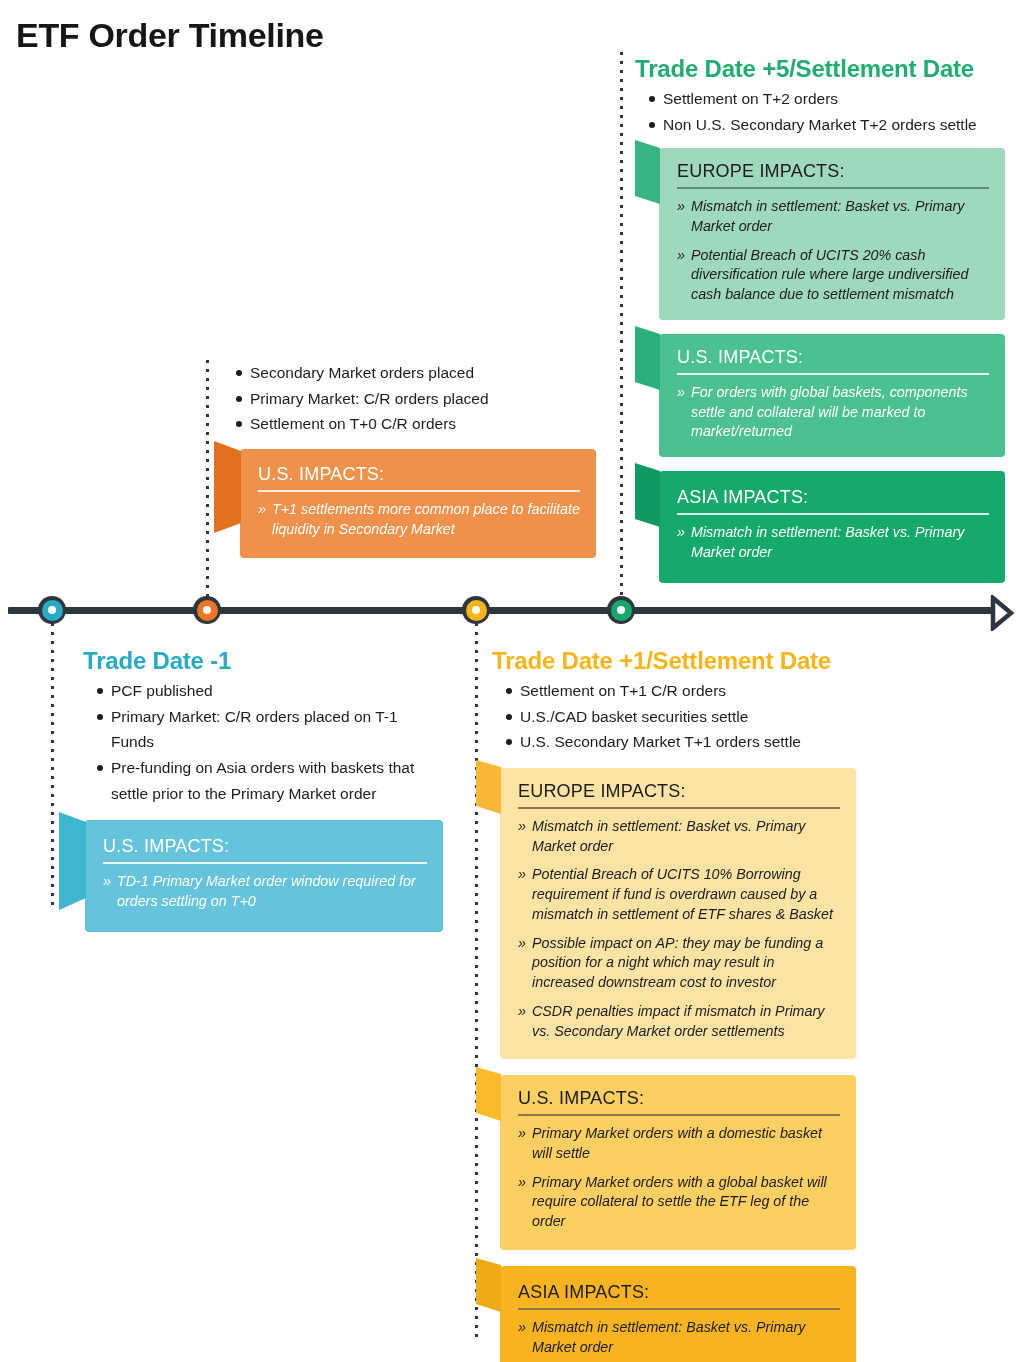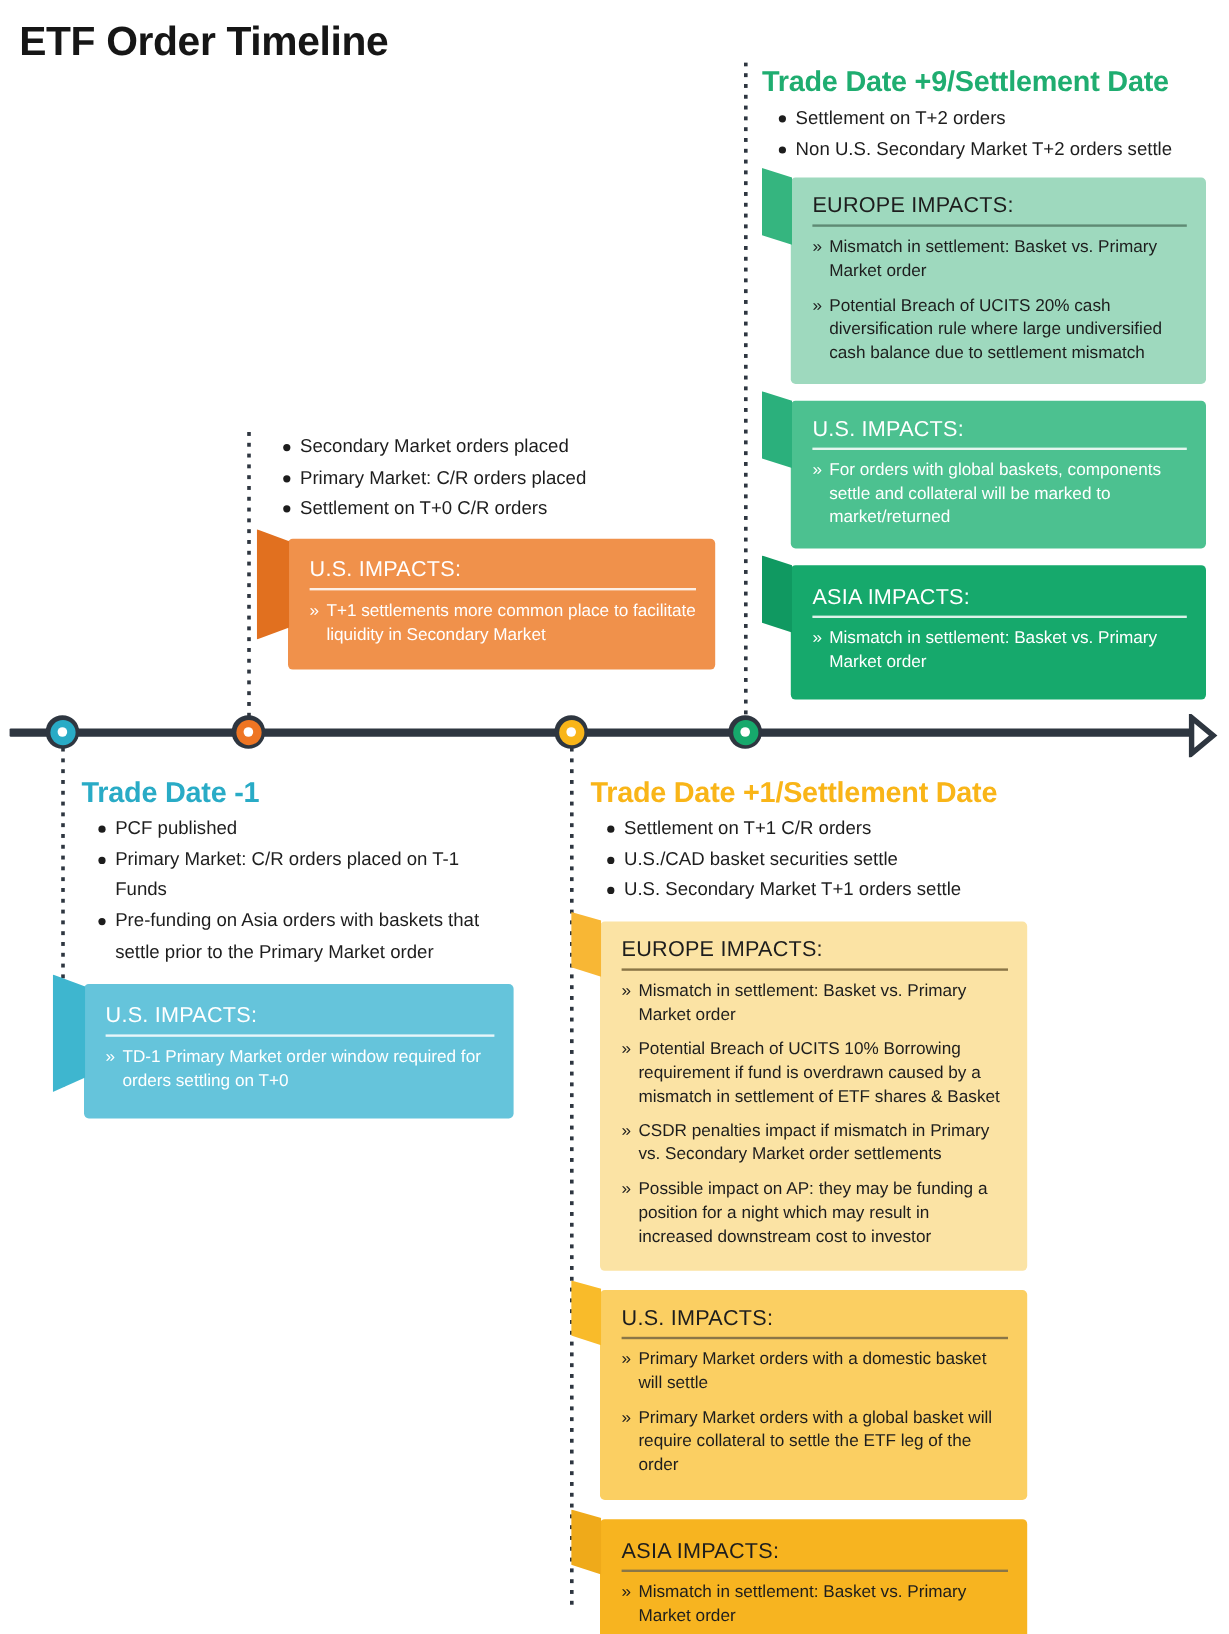--- a/index.html
+++ b/index.html
@@ -72,20 +72,21 @@
   .card .ribbon svg{display:block;}
   .card h3{
     margin:0 0 2px 0;font-size:18px;font-weight:normal;
     letter-spacing:.2px;display:inline-block;
   }
   .card .rule{height:2px;margin:3px 0 8px 0;width:100%;}
   .card ul{margin:0;padding:0;list-style:none;}
   .card ul li{
     position:relative;padding-left:14px;font-size:14.3px;line-height:1.38;
     margin-bottom:9px;
+    font-style:italic;
   }
   .card ul li:last-child{margin-bottom:0;}
   .card ul li:before{
     content:"\00BB";position:absolute;left:0;top:0;font-size:14.3px;
   }
 
   
   .card.light h3{color:#1d1d1d;}
   .card.light .rule{background:#6d6453;}
   .card.light ul li,.card.light ul li:before{color:#1d1d1d;}
@@ -128,21 +129,21 @@
       <span class="dot"></span>
     </span>
   </div>
   <div class="node" style="left:621px;top:610px;">
     <span class="ring" style="background:#16A96C;">
       <span class="dot"></span>
     </span>
   </div>
 
   <div class="group" style="left:635px;top:56px;width:370px;">
-    <h2 style="color:#1FAD70;">Trade Date +9/Settlement Date</h2>
+    <h2 style="color:#1FAD70;">Trade Date +5/Settlement Date</h2>
     <ul class="bullets">
       <li>Settlement on T+2 orders</li>
       <li>Non U.S. Secondary Market T+2 orders settle</li>
     </ul>
 
     <div class="card light" style="margin-left:24px;margin-top:11px;width:346px;background:#9ED9BE;">
       <div class="ribbon">
         <svg width="25" height="72" viewBox="0 0 25 72">
             <path d="M0 0 L25 8 L25 64 L0 56 Z" fill="#35B57F"></path>
           </svg>
@@ -196,21 +197,21 @@
           </svg>
       </div>
       <h3>U.S. IMPACTS:</h3>
       <div class="rule"></div>
       <ul>
         <li>T+1 settlements more common place to facilitate liquidity in Secondary Market</li>
       </ul>
     </div>
   </div>
 
-  <div class="group" style="left:68px;top:648px;width:360px;">
+  <div class="group" style="left:83px;top:648px;width:360px;">
     <h2 style="color:#29ABC6;">Trade Date -1</h2>
     <ul class="bullets">
       <li>PCF published</li>
       <li>Primary Market: C/R orders placed on T-1 Funds</li>
       <li>Pre-funding on Asia orders with baskets that settle prior to the Primary Market order</li>
     </ul>
 
     <div class="card dark" style="margin-left:2px;margin-top:14px;width:358px;background:#65C4DB;padding-top:16px;padding-bottom:20px;">
       <div class="ribbon" style="left:-26px;">
         <svg width="27" height="98" viewBox="0 0 27 98">
@@ -237,22 +238,22 @@
       <div class="ribbon">
         <svg width="25" height="62" viewBox="0 0 25 62">
             <path d="M0 0 L25 7 L25 54 L0 46 Z" fill="#F8B735"></path>
           </svg>
       </div>
       <h3>EUROPE IMPACTS:</h3>
       <div class="rule" style="background:#8a7647;"></div>
       <ul>
         <li>Mismatch in settlement: Basket vs. Primary Market order</li>
         <li>Potential Breach of UCITS 10% Borrowing requirement if fund is overdrawn caused by a mismatch in settlement of ETF shares &amp; Basket</li>
+        <li>Possible impact on AP: they may be funding a position for a night which may result in increased downstream cost to investor</li>
         <li>CSDR penalties impact if mismatch in Primary vs. Secondary Market order settlements</li>
-        <li>Possible impact on AP: they may be funding a position for a night which may result in increased downstream cost to investor</li>
       </ul>
     </div>
 
     <div class="card light" style="margin-left:8px;margin-top:16px;width:356px;background:#FBCF62;padding-bottom:18px;">
       <div class="ribbon">
         <svg width="25" height="62" viewBox="0 0 25 62">
             <path d="M0 0 L25 7 L25 54 L0 46 Z" fill="#F9BB2A"></path>
           </svg>
       </div>
       <h3>U.S. IMPACTS:</h3>

